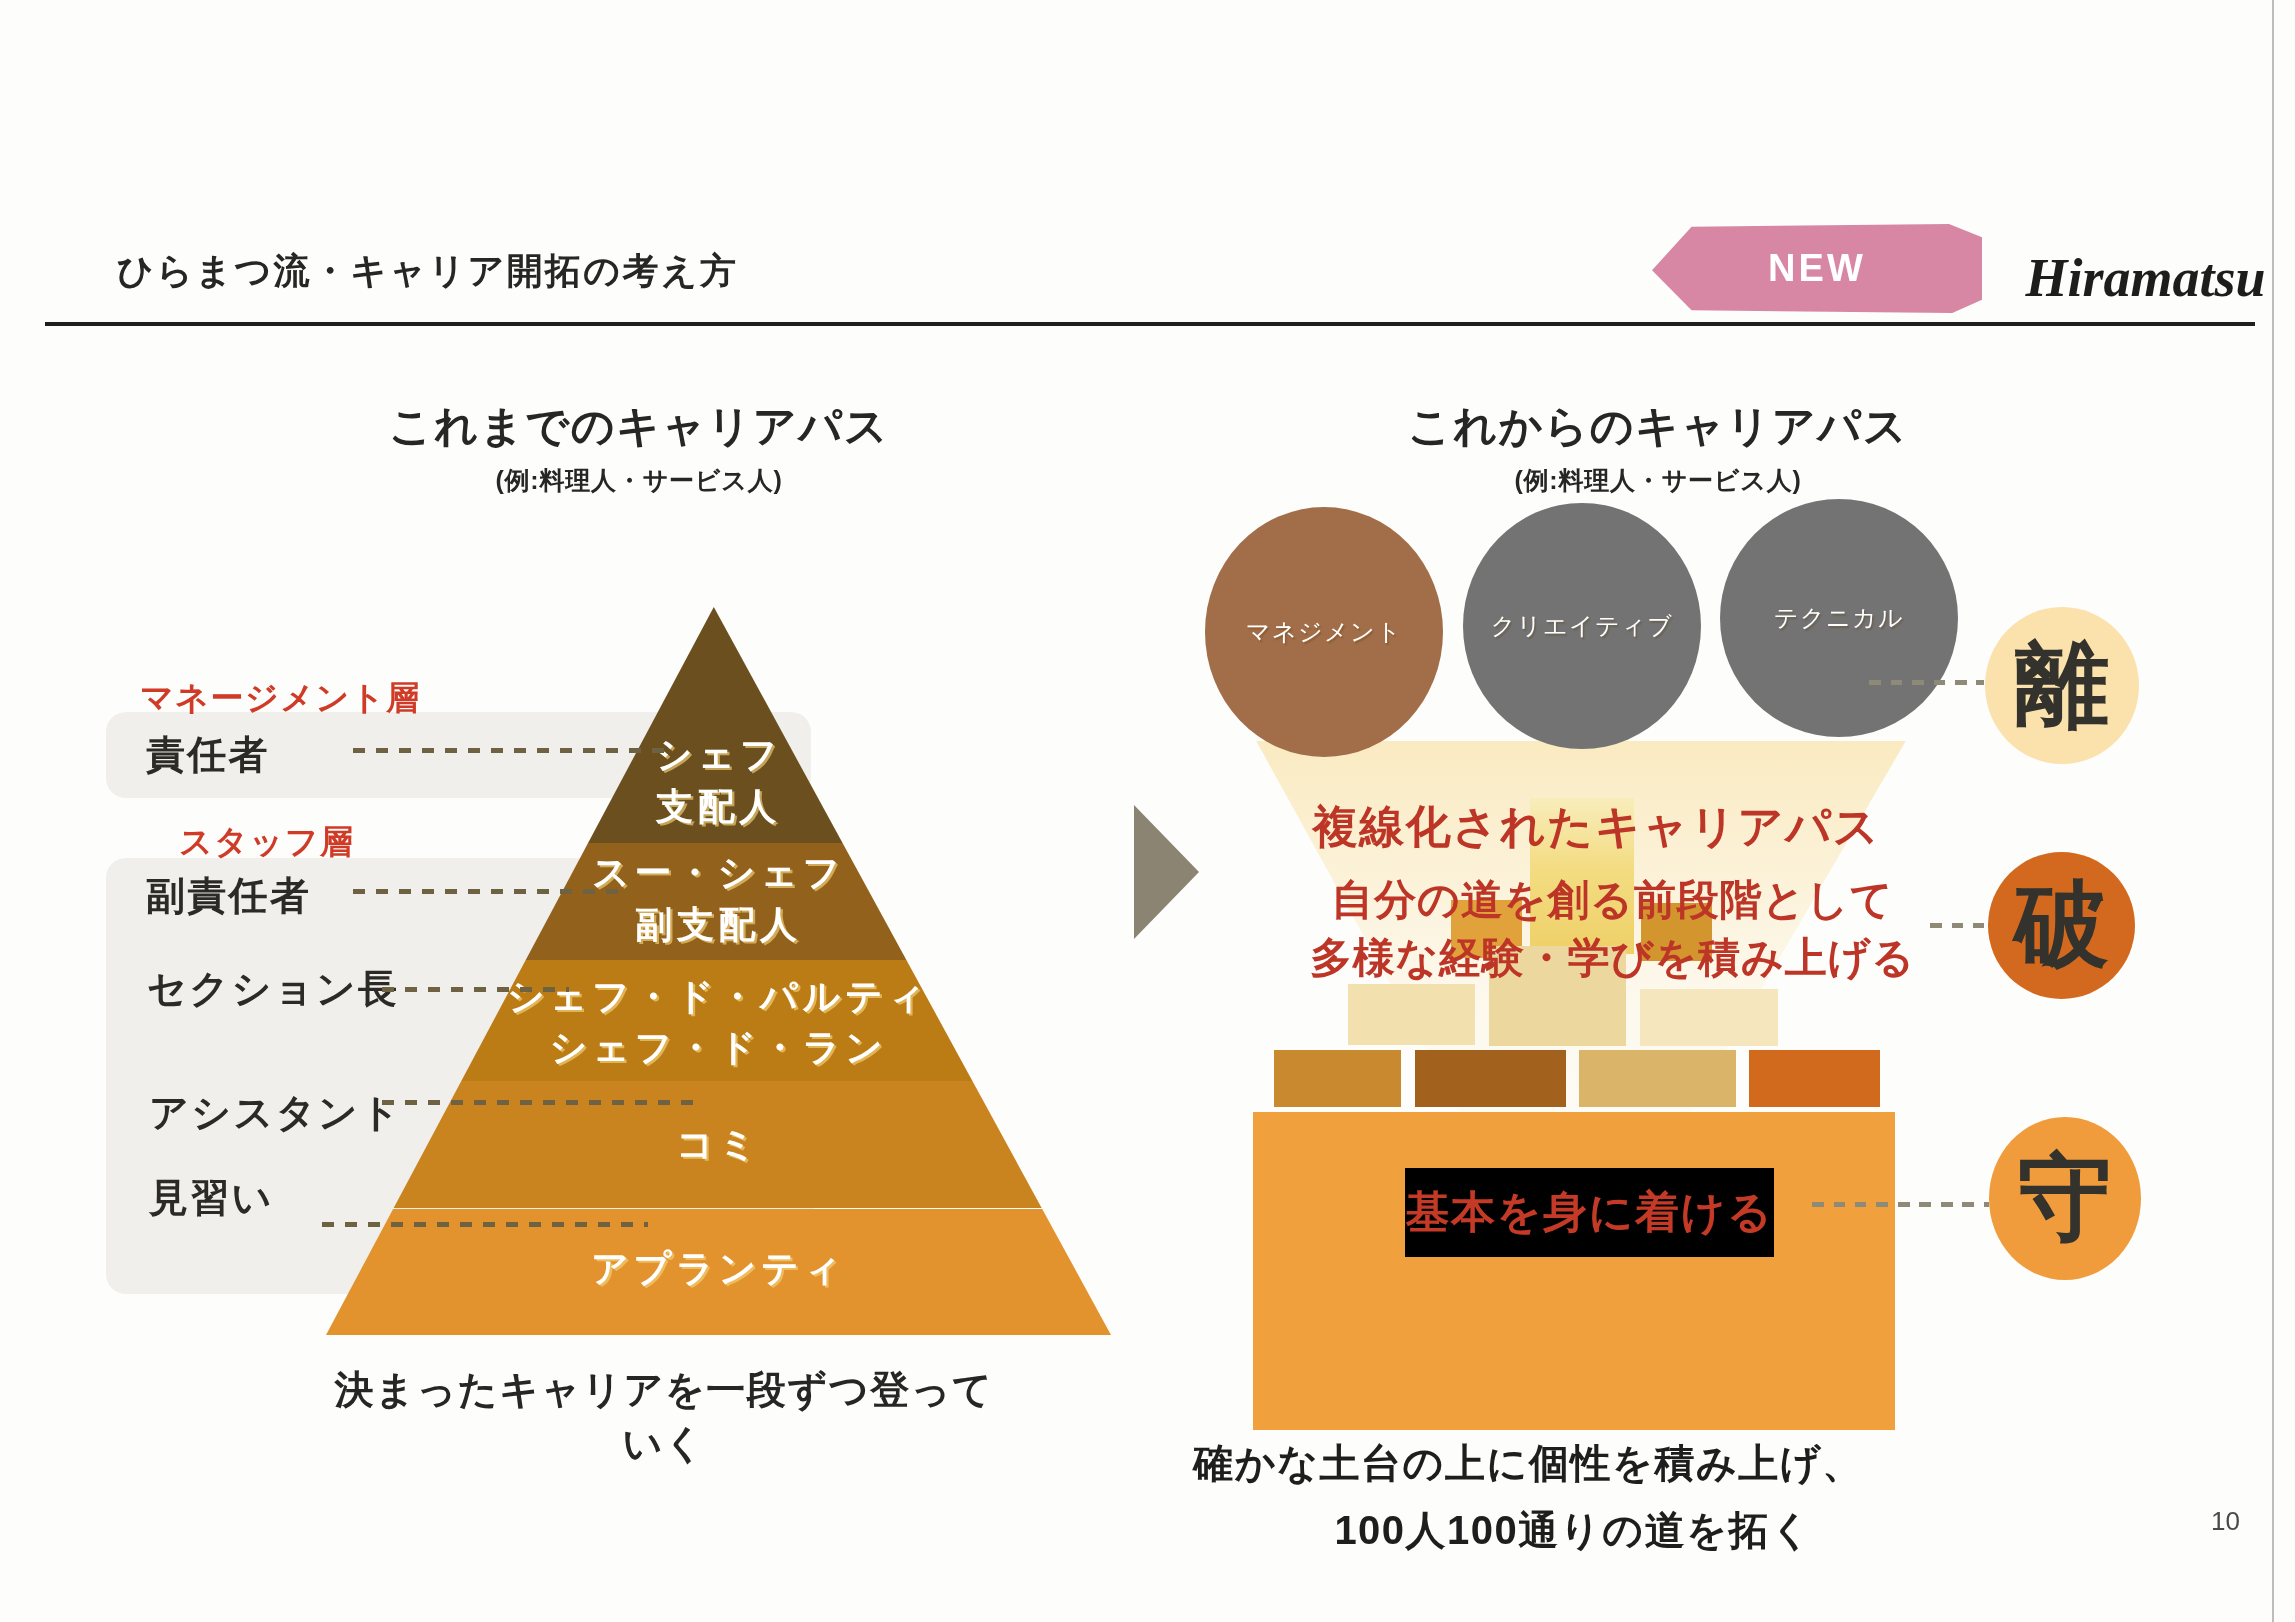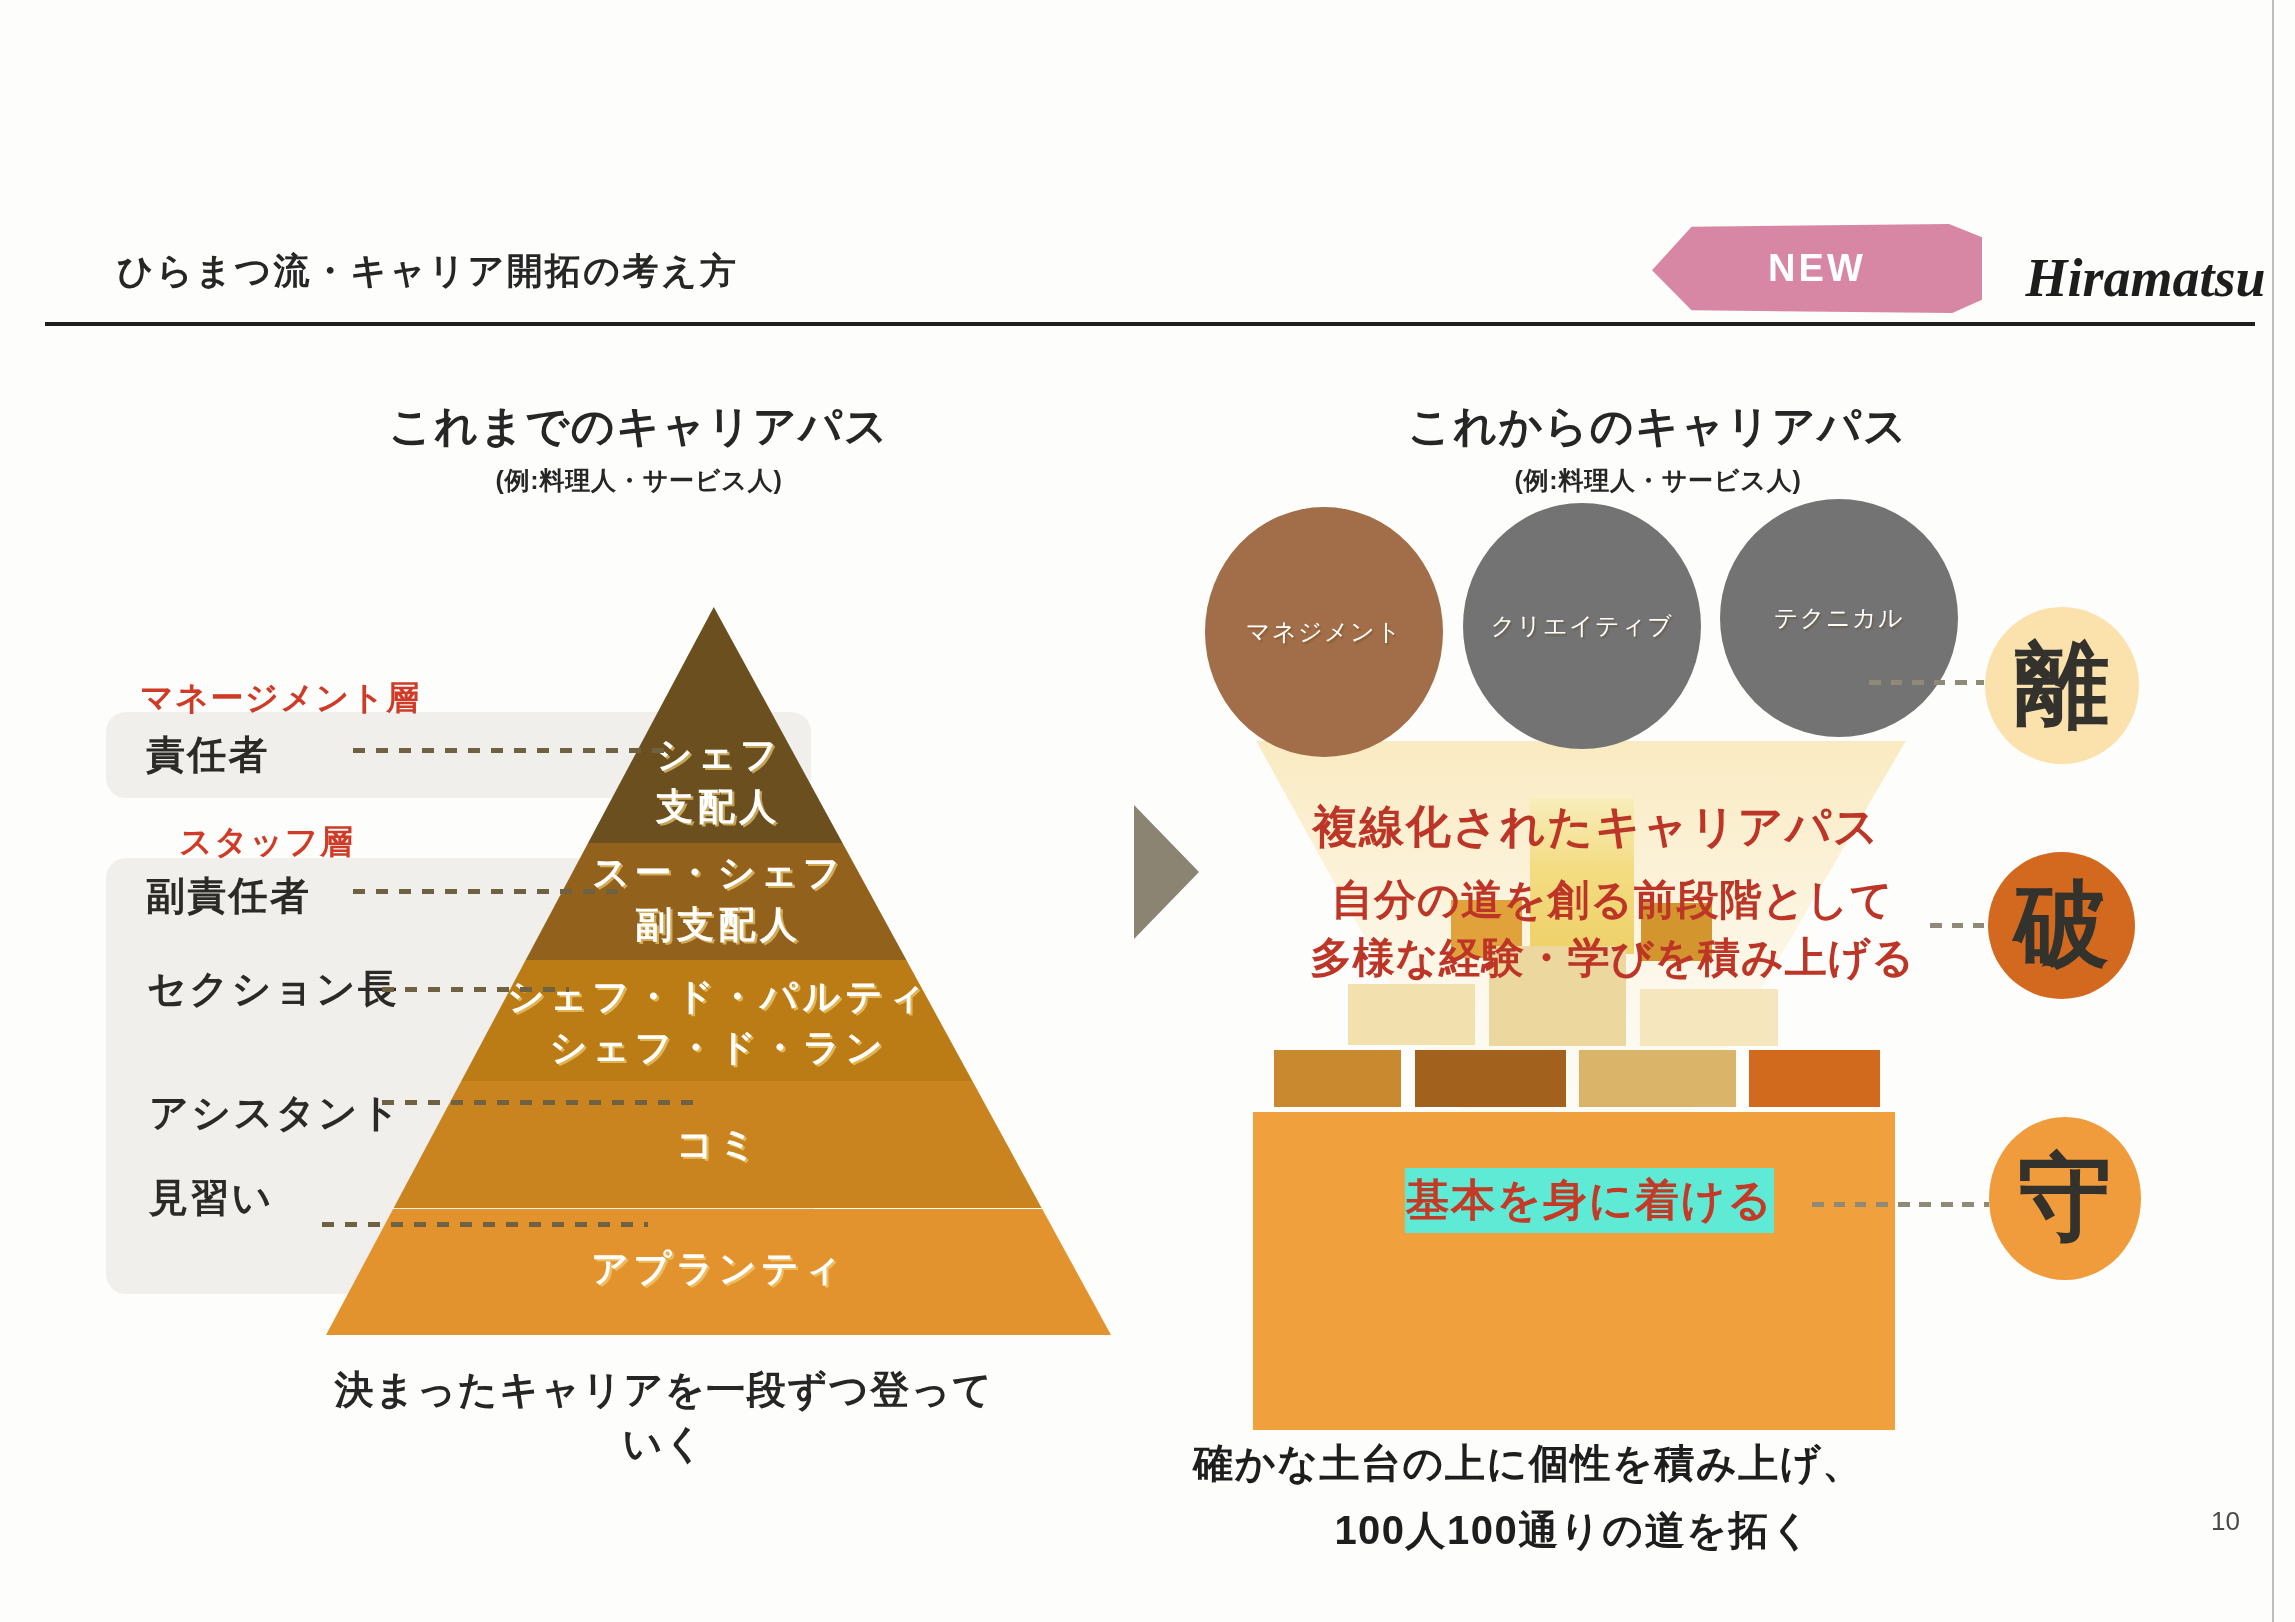--- a/index.html
+++ b/index.html
@@ -72,21 +72,21 @@
   .blk-oL{left:1451px;top:900px;width:71px;height:58px;background:#e2a23b;}
   .blk-oR{left:1641px;top:903px;width:71px;height:58px;background:#d3952e;}
   .blk-cM{left:1489px;top:946px;width:137px;height:100px;background:#ecd79f;}
   .blk-cL{left:1348px;top:984px;width:127px;height:61px;background:#f2e0ae;}
   .blk-cR{left:1640px;top:989px;width:138px;height:57px;background:#f5e6bd;}
   .blk-b1{left:1274px;top:1050px;width:127px;height:57px;background:#c98a2f;}
   .blk-b2{left:1415px;top:1050px;width:151px;height:57px;background:#a2611c;}
   .blk-b3{left:1579px;top:1050px;width:157px;height:57px;background:#d9b469;}
   .blk-b4{left:1749px;top:1050px;width:131px;height:57px;background:#d26a1e;}
   .base-block{left:1253px;top:1112px;width:642px;height:318px;background:#f0a03c;z-index:1;}
-  .base-label{left:1405px;top:1168px;width:369px;height:65px;background:#5eead4;
+  .base-label{left:1405px;top:1168px;width:369px;height:89px;background:#000000;
     display:flex;align-items:center;justify-content:center;z-index:2;}
   .base-label span{font-size:44px;font-weight:bold;color:#c43a26;letter-spacing:1.5px;}
   
   .stage-circle{border-radius:50%;display:flex;align-items:center;justify-content:center;z-index:1;}
   .stage-circle span{font-size:94px;font-weight:bold;color:#33322c;}
   .stage-ri{left:1985px;top:607px;width:154px;height:157px;background:#fbe2ad;}
   .stage-ha{left:1988px;top:852px;width:147px;height:147px;background:#d2691f;}
   .stage-shu{left:1989px;top:1117px;width:152px;height:163px;background:#f09b3c;}
   
   .dash-r{height:4.6px;z-index:4;

